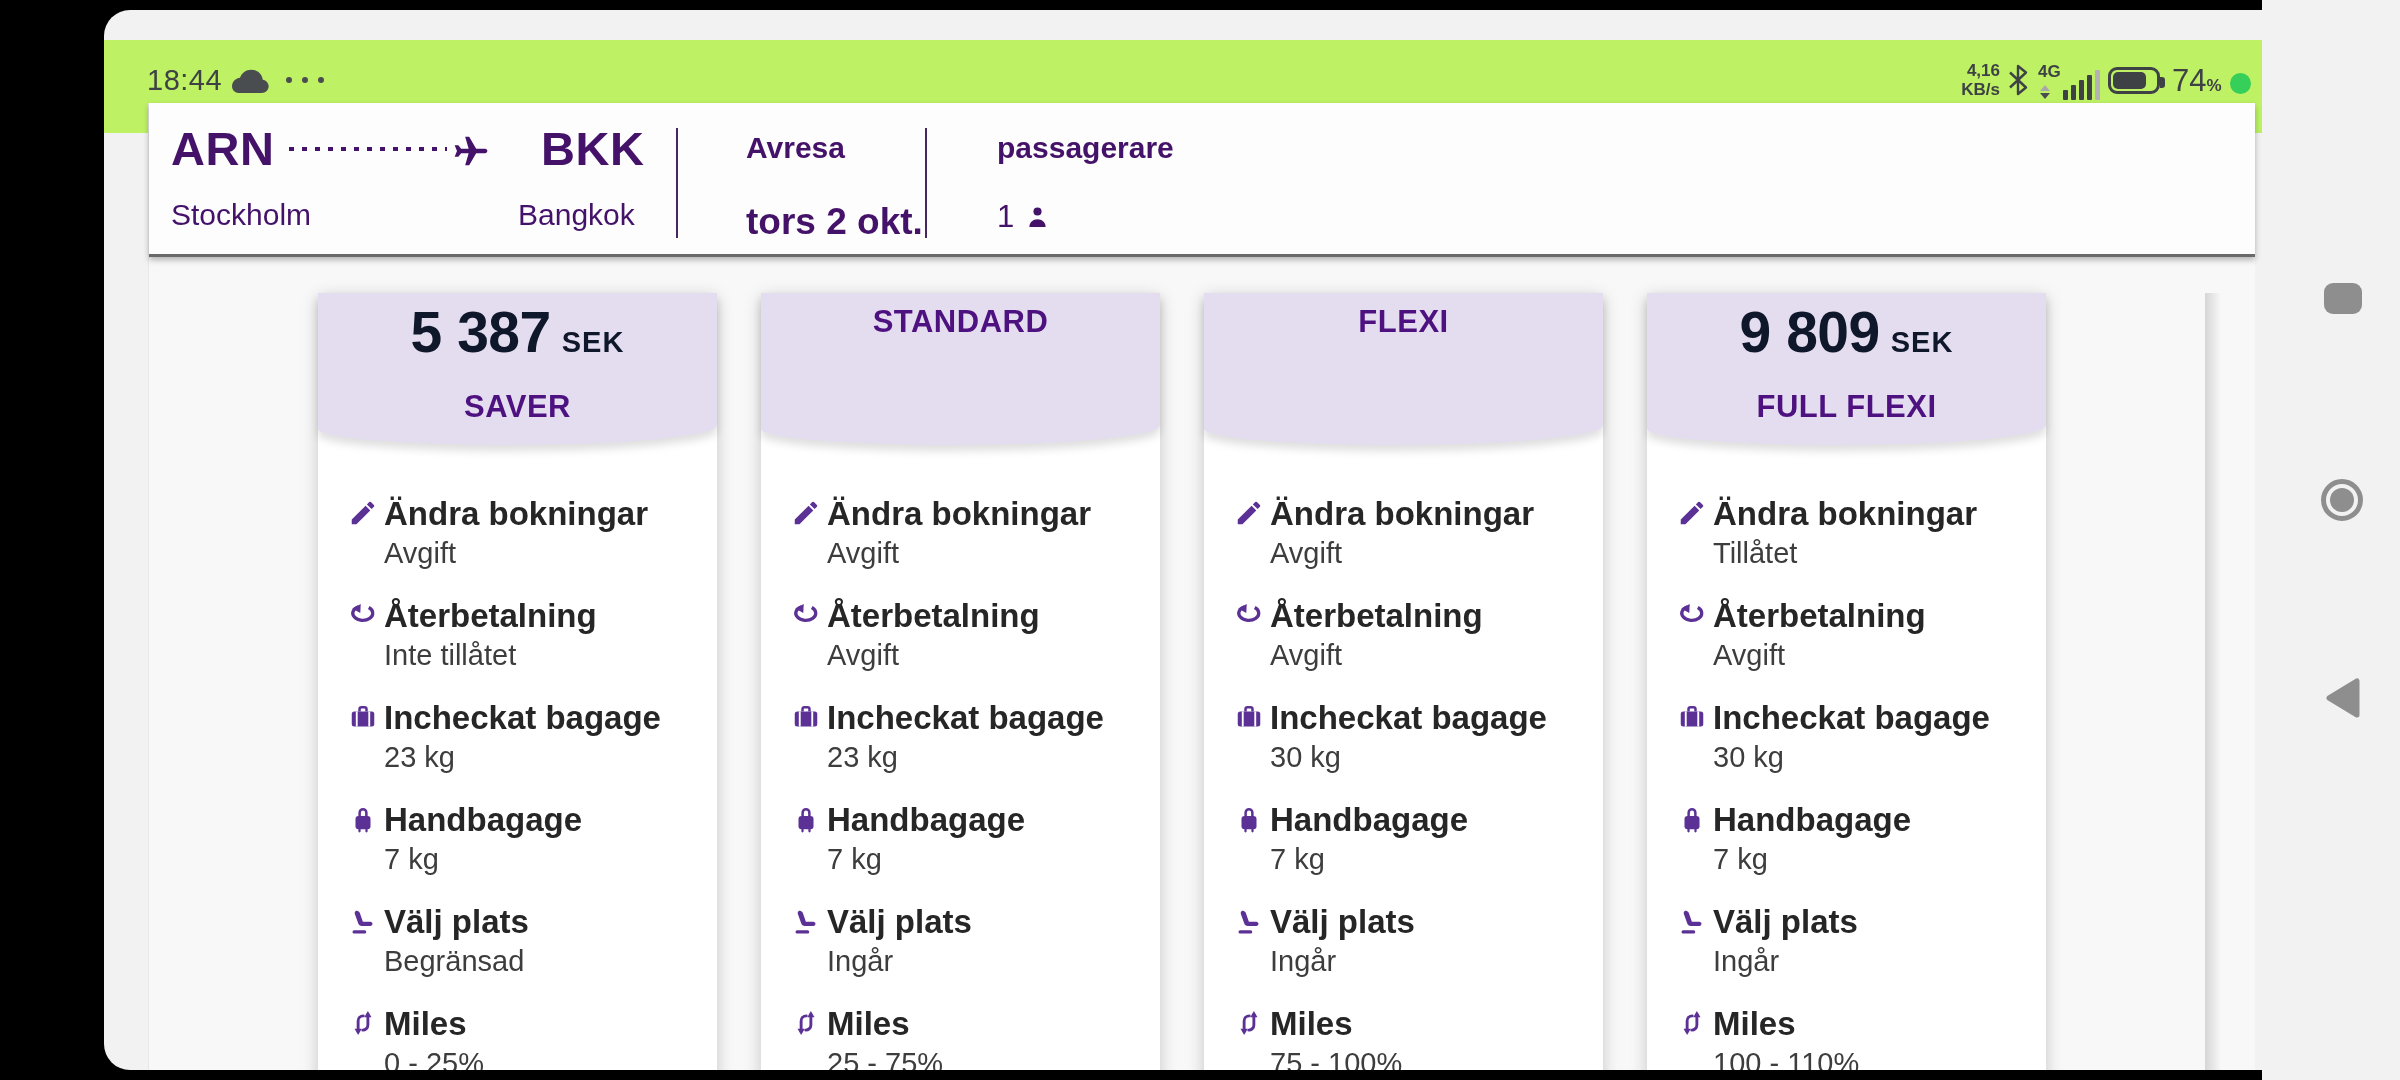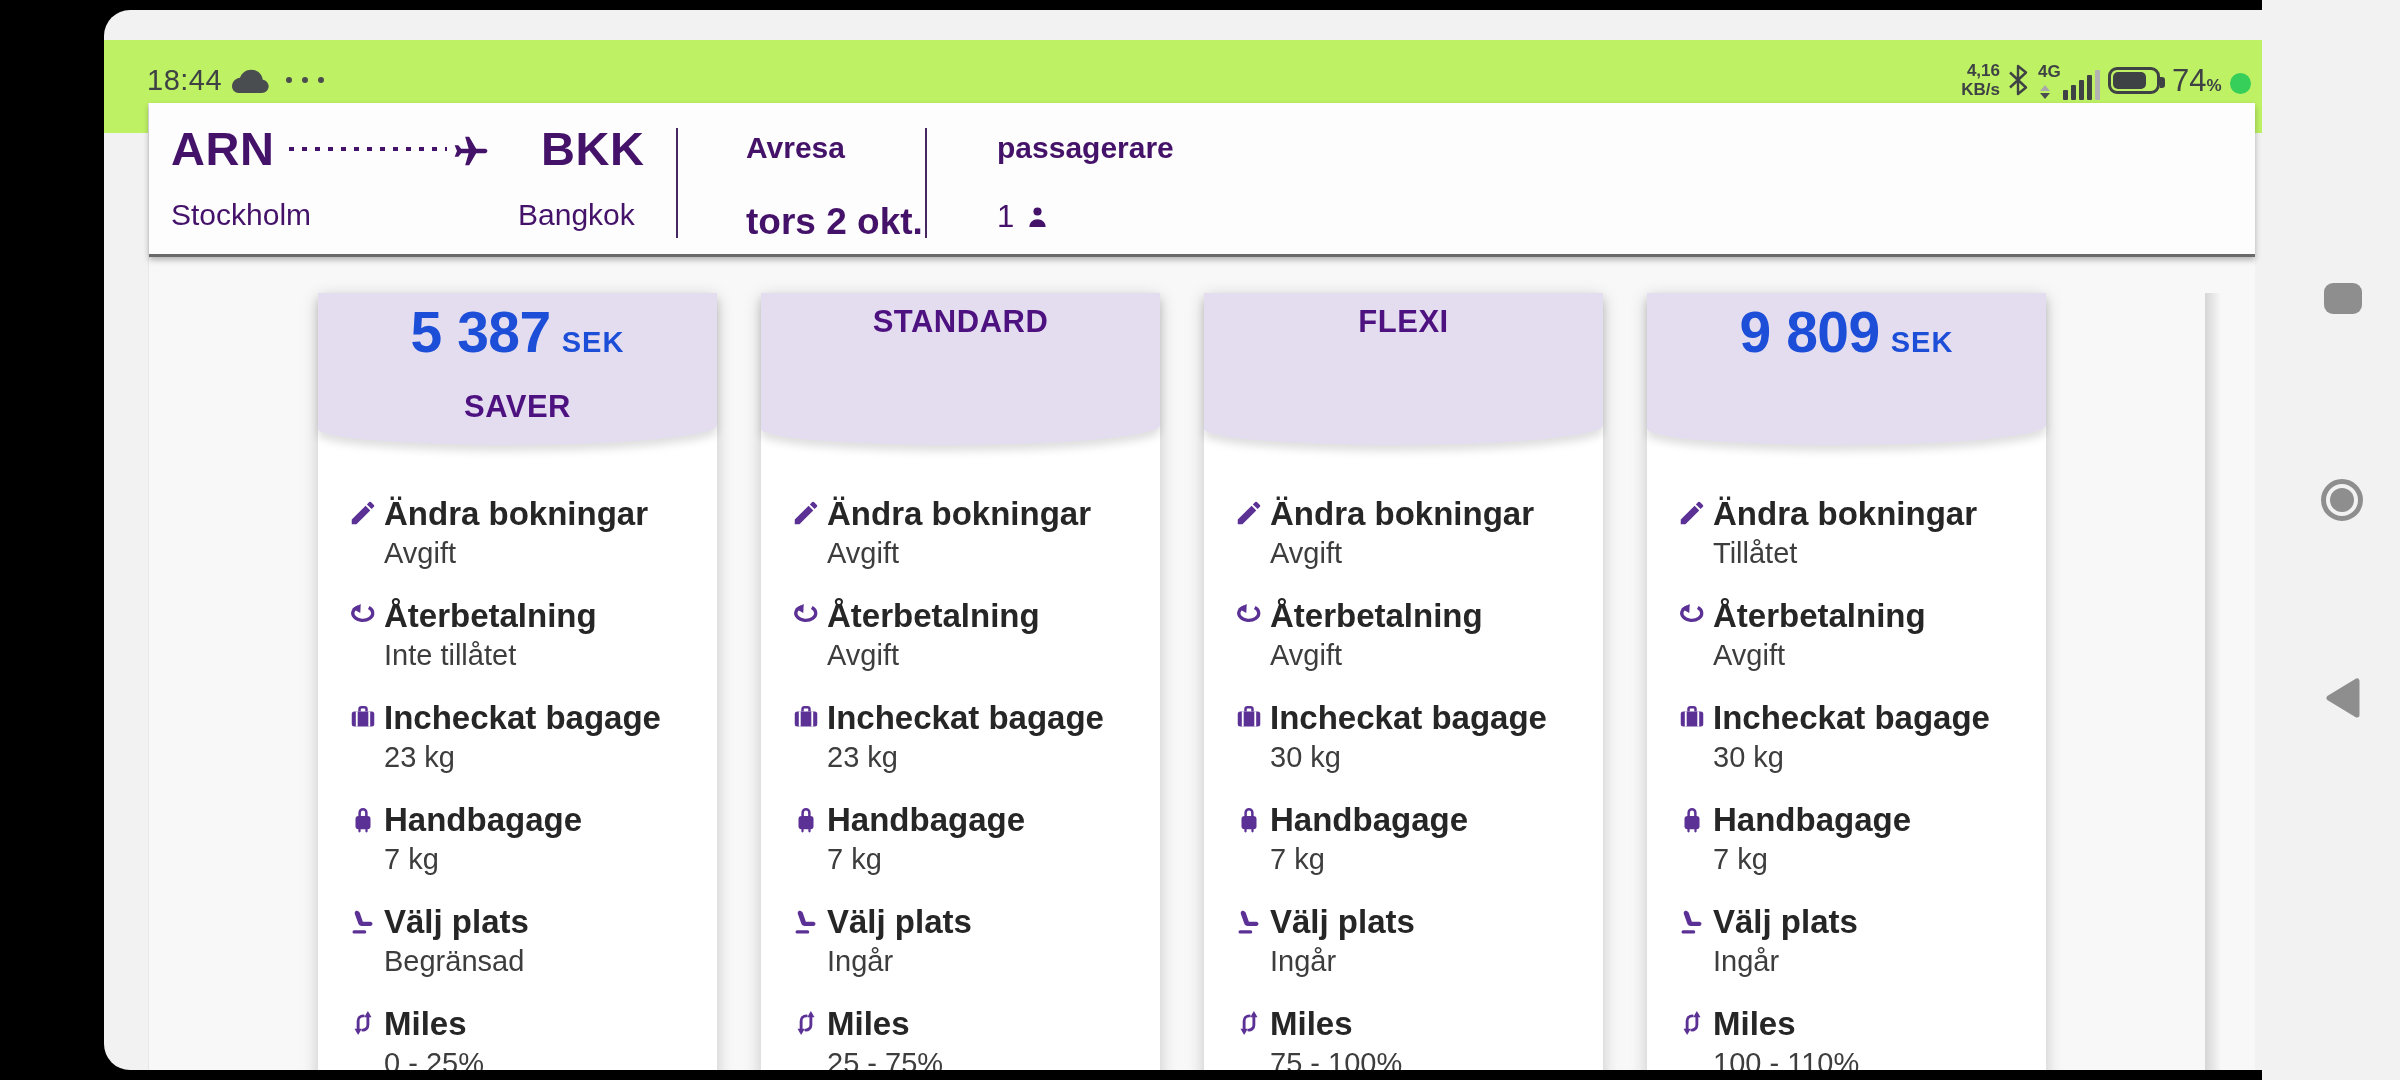--- a/index.html
+++ b/index.html
@@ -65,21 +65,21 @@
 
   
   .cards { position:absolute; left:0; top:154px; right:0; bottom:0; }
   .fare-card { position:absolute; top:36px; width:399px; height:812px; background:#fff;
                box-shadow:0 4px 16px rgba(0,0,0,.20); }
   .fare-card:nth-child(1){left:169px}.fare-card:nth-child(2){left:612px}
   .fare-card:nth-child(3){left:1055px}.fare-card:nth-child(4){left:1498px}
   .fare-head { position:absolute; left:0; top:0; right:0; height:152px; background:var(--lavender);
                border-radius:0 0 52% 48% / 0 0 20px 16px; box-shadow:0 6px 8px rgba(0,0,0,.13);
                text-align:center; z-index:2; }
-  .price-line { margin-top:8px; line-height:62px; color:#1d4ed8; }
+  .price-line { margin-top:8px; line-height:62px; color:#0f172a; }
   .price { font-size:57px; font-weight:700; letter-spacing:-.5px; }
   .currency { font-size:29px; font-weight:600; margin-left:11px; letter-spacing:1px; }
   .fare-name { margin-top:11px; font-size:31px; font-weight:700; letter-spacing:.5px; color:var(--farename); }
   .fare-rows { position:absolute; left:0; top:203px; right:0; }
   .frow { position:relative; height:102px; }
   .ficon { position:absolute; left:30px; top:2px; width:30px; height:30px; color:var(--icon); }
   .ficon svg { width:30px; height:30px; display:block; }
   .flabel { position:absolute; left:66px; top:1px; font-size:33px; line-height:34px; font-weight:700; color:#262626; }
   .fvalue { position:absolute; left:66px; top:40px; font-size:29px; line-height:34px; color:#3d3d3d; }
 
@@ -456,20 +456,21 @@
                 </svg>
               </span>
     <div class="flabel">Miles</div>
     <div class="fvalue">100 - 110%</div>
   </div>
           </div>
     <div class="fare-head">
       <div class="price-line">
         <span class="price">9 809</span><span class="currency">SEK</span>
       </div>
+      <div class="fare-name">FULL FLEXI</div>
     </div>
   </div>
       </div>
     <div class="edge-shadow"></div>
   </div>
 </div>
 
 <div class="syscol">
   <span class="nav-square"></span>
   <span class="nav-circle">

